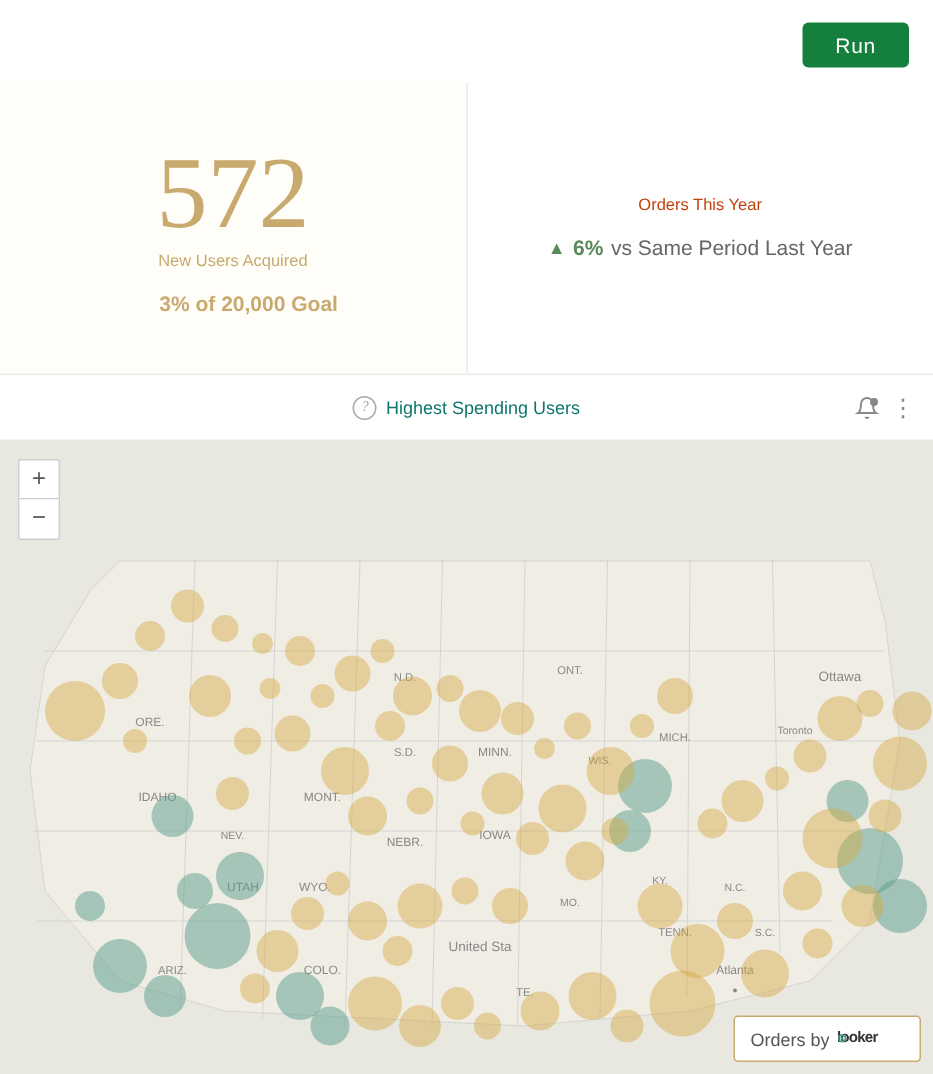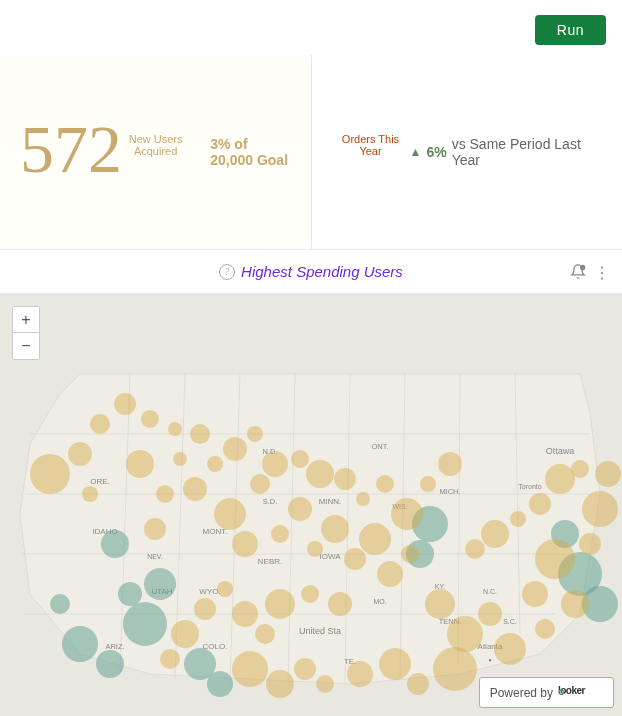--- a/index.html
+++ b/index.html
@@ -37,21 +37,21 @@
     
     .kpi-row {
       display: flex;
       height: 195px;
       border-bottom: 1px solid #e8e8e8;
     }
 
     .kpi-tile {
       flex: 1;
       display: flex;
-      flex-direction: row;
+      flex-direction: column;
       align-items: center;
       justify-content: center;
       padding: 20px;
       position: relative;
     }
 
     .kpi-tile:first-child {
       border-right: 1px solid #e8e8e8;
       background: linear-gradient(to bottom, #fffdf7, #fffef9);
     }
@@ -127,25 +127,24 @@
       height: 44px;
     }
 
     .map-title-area {
       display: flex;
       align-items: center;
       gap: 6px;
     }
 
     .map-title {
-      font-size: 15px;
-      color: #6d28d9;
+      font-size: 12px;
+      color: #0f766e;
       font-family: sans-serif;
       font-weight: 400;
-      font-style: italic;
     }
 
     .info-icon {
       width: 16px;
       height: 16px;
       border-radius: 50%;
       border: 1.5px solid #aaa;
       display: inline-flex;
       align-items: center;
       justify-content: center;
@@ -454,21 +453,21 @@
     </svg>
 
     
     <div class="zoom-controls">
       <button class="zoom-btn">+</button>
       <button class="zoom-btn">−</button>
     </div>
 
     
     <div class="powered-by">
-      <span>Powered by</span>
+      <span>Orders by</span>
       <span class="looker-logo">
         <svg width="45" height="16" viewBox="0 0 80 24" xmlns="http://www.w3.org/2000/svg">
           <text x="0" y="18" font-size="18" font-weight="700" font-family="sans-serif" fill="#333" letter-spacing="-1">looker</text>
           <circle cx="6" cy="14" r="4" fill="none" stroke="#4a9e8e" stroke-width="2"></circle>
           <circle cx="6" cy="14" r="1.5" fill="#4a9e8e"></circle>
         </svg>
       </span>
     </div>
   </div>
 </div>

